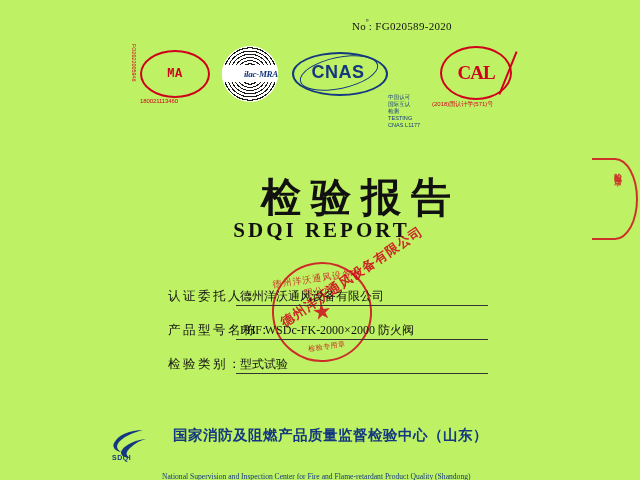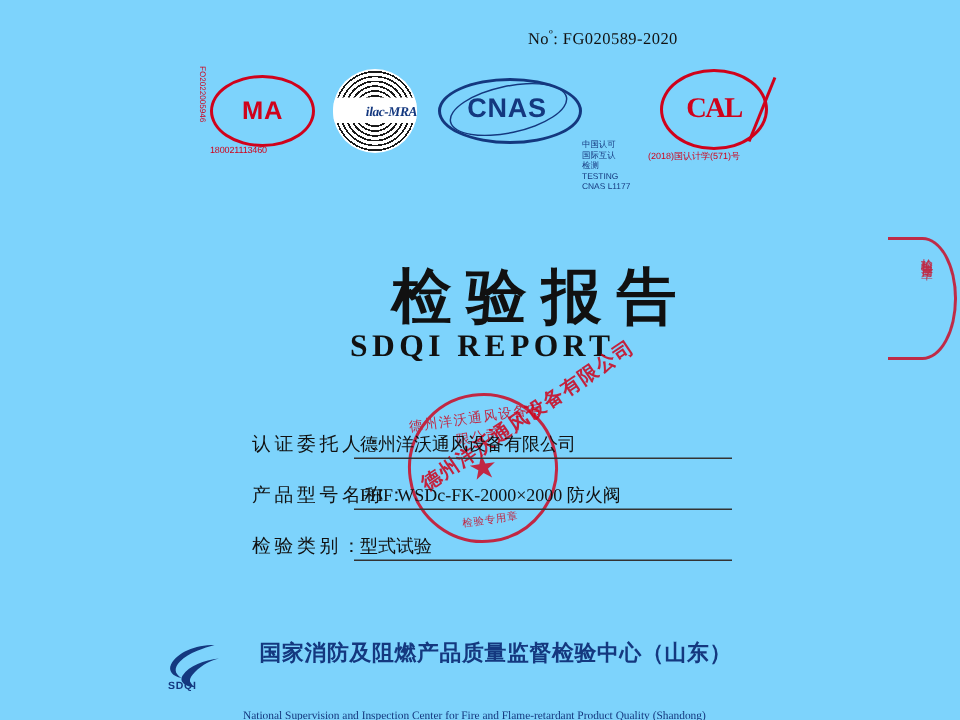--- a/index.html
+++ b/index.html
@@ -12,21 +12,21 @@
     height: 480px;
     font-family: "Liberation Sans", sans-serif;
     color: #1a1a1a;
     position: relative;
     overflow: hidden;
   }
   .page {
     position: absolute;
     left: 0; top: 0;
     width: 640px; height: 480px;
-    background: #7dd3fc;
+    background: #bef264;
   }
 
   
   .report-no {
     position: absolute;
     left: 352px;
     top: 18px;
     font-size: 11px;
     letter-spacing: 0.3px;
     color: #111;
@@ -58,23 +58,23 @@
     border: 2.5px solid #d0021b;
     border-radius: 50%;
     margin-top: 4px;
     position: relative;
     display: flex;
     align-items: center;
     justify-content: center;
   }
   .cma-text {
     color: #d0021b;
-    font-size: 17px;
-    font-weight: bold;
-    font-family: Liberation Sans, sans-serif;
+    font-size: 12px;
+    font-weight: bold;
+    font-family: Liberation Mono, monospace;
     letter-spacing: 0.5px;
   }
   .cma-vert-left {
     position: absolute;
     left: -9px;
     top: -2px;
     writing-mode: vertical-rl;
     font-size: 5.4px;
     color: #d0021b;
     letter-spacing: 0px;

